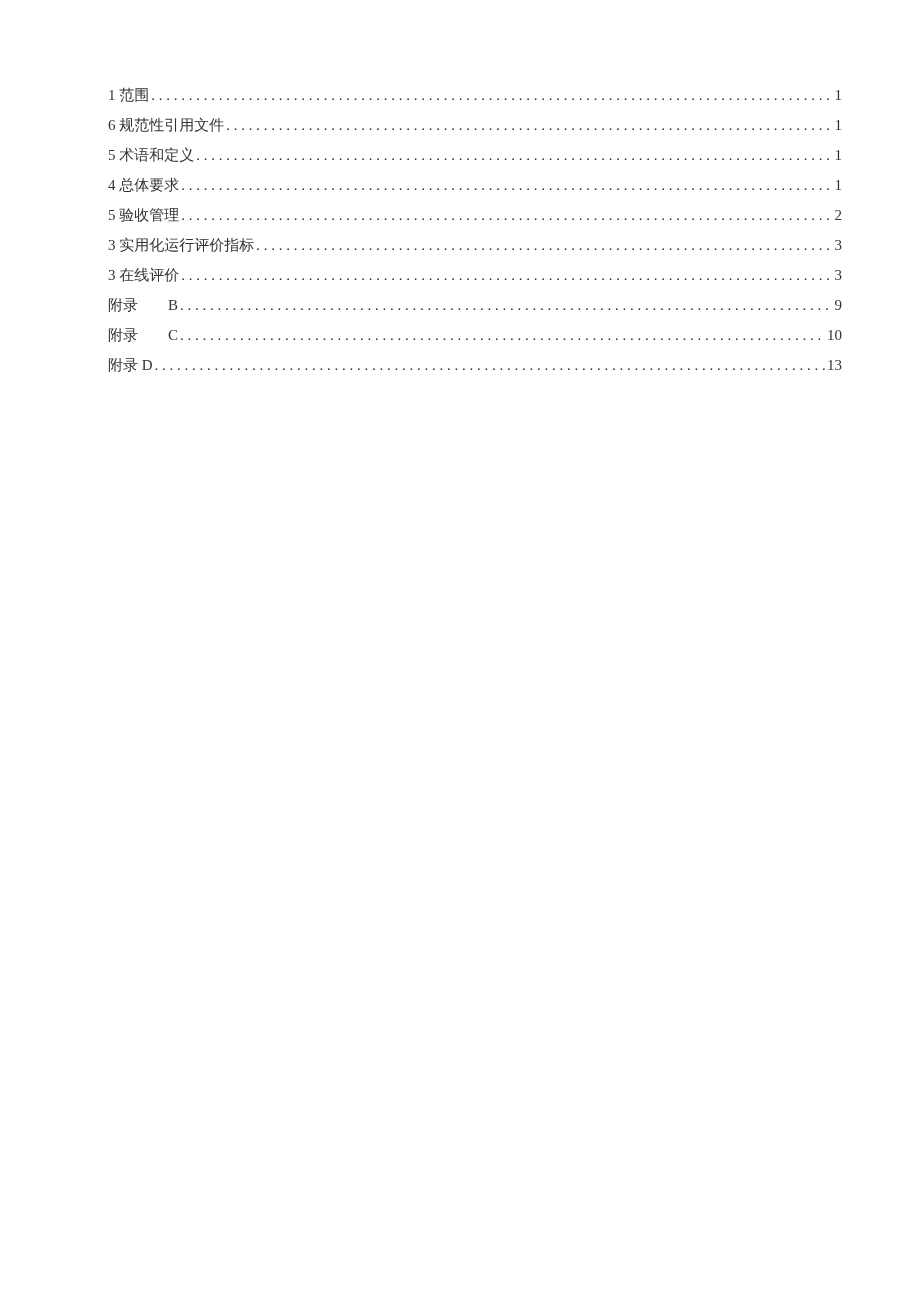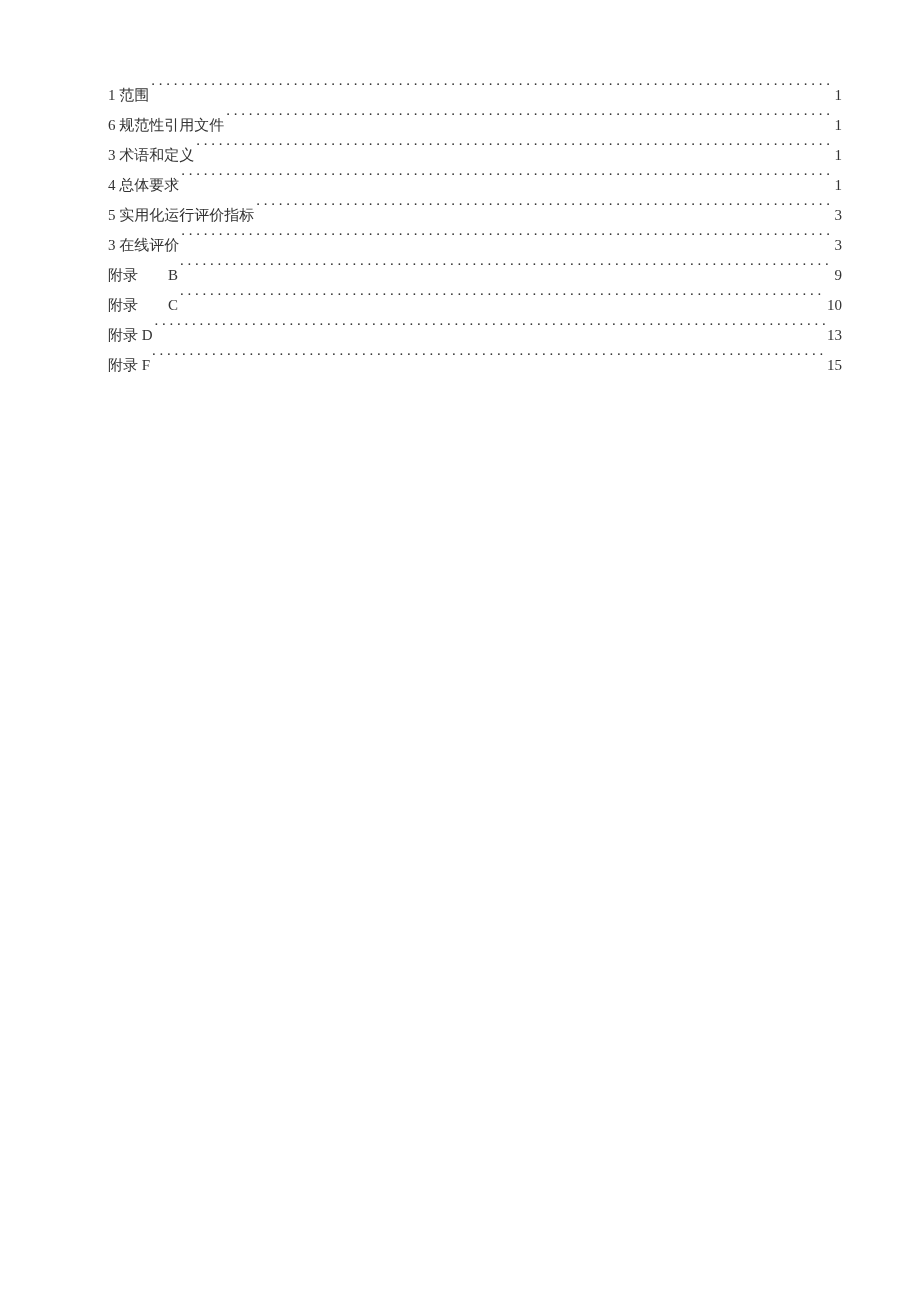--- a/index.html
+++ b/index.html
@@ -16,21 +16,21 @@
       color: #333333;
       padding-top: 80px;
       padding-left: 108px;
       padding-right: 78px;
     }
     .toc-container {
       width: 100%;
     }
     .toc-row {
       display: flex;
-      align-items: flex-start;
+      align-items: flex-end;
       line-height: 30px;
       height: 30px;
       white-space: nowrap;
     }
     .toc-label {
       flex: 0 0 auto;
       letter-spacing: 0.5px;
     }
     .toc-leader {
       flex: 1 1 auto;
@@ -68,34 +68,39 @@
     <span class="toc-page">1</span>
   </div>
 
   <div class="toc-row">
     <span class="toc-label spaced">6 规范性引用文件</span>
     <span class="toc-leader"></span>
     <span class="toc-page">1</span>
   </div>
 
   <div class="toc-row">
-    <span class="toc-label spaced">3 术语和定义</span>
+    <span class="toc-label spaced">5 术语和定义</span>
     <span class="toc-leader"></span>
     <span class="toc-page">1</span>
   </div>
 
   <div class="toc-row">
     <span class="toc-label spaced">4 总体要求</span>
     <span class="toc-leader"></span>
     <span class="toc-page">1</span>
   </div>
 
+  <div class="toc-row">
+    <span class="toc-label spaced">5 验收管理</span>
+    <span class="toc-leader"></span>
+    <span class="toc-page">2</span>
+  </div>
 
   <div class="toc-row">
-    <span class="toc-label spaced">5 实用化运行评价指标</span>
+    <span class="toc-label spaced">3 实用化运行评价指标</span>
     <span class="toc-leader"></span>
     <span class="toc-page">3</span>
   </div>
 
   <div class="toc-row">
     <span class="toc-label spaced">3 在线评价</span>
     <span class="toc-leader"></span>
     <span class="toc-page">3</span>
   </div>
 
@@ -112,20 +117,15 @@
     <span class="toc-page">10</span>
   </div>
 
   <div class="toc-row">
     <span class="toc-label spaced">附录 D</span>
     <span class="toc-leader"></span>
     <span class="toc-page">13</span>
   </div>
 
 
-  <div class="toc-row">
-    <span class="toc-label spaced">附录 F</span>
-    <span class="toc-leader"></span>
-    <span class="toc-page">15</span>
-  </div>
 
 
 </div>
 
 </body></html>

